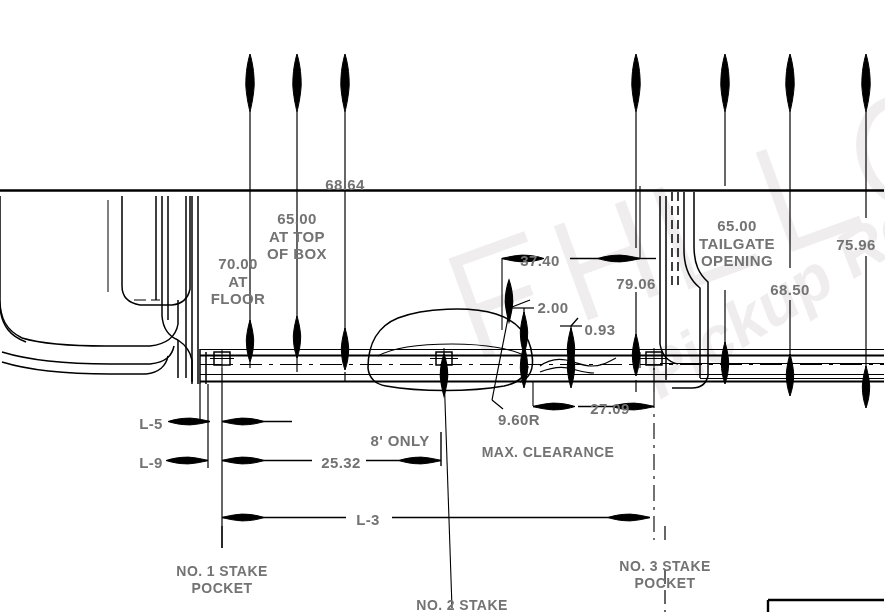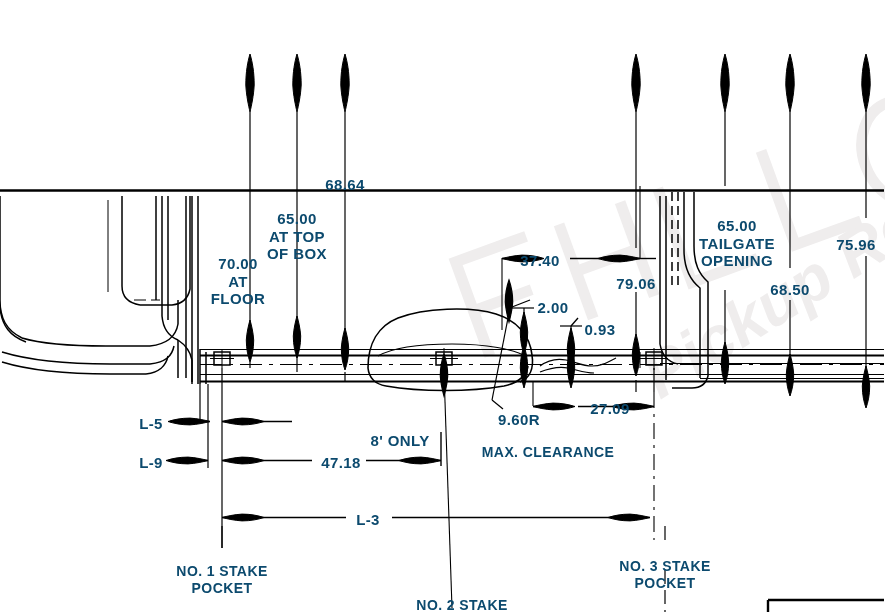--- a/index.html
+++ b/index.html
@@ -13,21 +13,21 @@
     width:885px;
     height:612px;
     overflow:hidden;
     background:#ffffff;
   }
   #stage svg{position:absolute;left:0;top:0;}
   .lbl{
     position:absolute;
     font-family:"Liberation Sans","DejaVu Sans",sans-serif;
     font-weight:bold;
-    color:#0c4a6e;
+    color:#737373;
     white-space:pre;
     letter-spacing:0.4px;
     line-height:1.18;
   }
   .lbl.c{text-align:center;transform:translateX(-50%);}
   .dim{font-size:15px;}
   .note{font-size:14px;}
 </style>
 </head>
 <body>
@@ -327,21 +327,21 @@
       <div class="lbl dim c" style="left: 238px; top: 255px;"><div>70.00</div><div>AT</div><div>FLOOR</div></div>
       <div class="lbl dim c" style="left: 856px; top: 236px;"><div>75.96</div></div>
       <div class="lbl dim c" style="left: 737px; top: 217px;"><div>65.00</div><div>TAILGATE</div><div>OPENING</div></div>
       <div class="lbl dim c" style="left: 790px; top: 281px;"><div>68.50</div></div>
       <div class="lbl dim c" style="left: 636px; top: 275px;"><div>79.06</div></div>
       <div class="lbl dim c" style="left: 540px; top: 252px;"><div>37.40</div></div>
       <div class="lbl dim c" style="left: 553px; top: 299px;"><div>2.00</div></div>
       <div class="lbl dim c" style="left: 600px; top: 321px;"><div>0.93</div></div>
       <div class="lbl dim c" style="left: 519px; top: 411px;"><div>9.60R</div></div>
       <div class="lbl dim c" style="left: 610px; top: 400px;"><div>27.09</div></div>
-      <div class="lbl dim c" style="left: 341px; top: 454px;"><div>47.18</div></div>
+      <div class="lbl dim c" style="left: 341px; top: 454px;"><div>25.32</div></div>
       <div class="lbl dim c" style="left: 151px; top: 415px;"><div>L-5</div></div>
       <div class="lbl dim c" style="left: 151px; top: 454px;"><div>L-9</div></div>
       <div class="lbl dim c" style="left: 368px; top: 511px;"><div>L-3</div></div>
       <div class="lbl dim c" style="left: 400px; top: 432px;"><div>8' ONLY</div></div>
     </div>
   <div id="note-labels">
       <div class="lbl note c" style="left: 548px; top: 444px;"><div>MAX. CLEARANCE</div></div>
       <div class="lbl note c" style="left: 222px; top: 563px;"><div>NO. 1 STAKE</div><div>POCKET</div></div>
       <div class="lbl note c" style="left: 462px; top: 597px;"><div>NO. 2 STAKE</div></div>
       <div class="lbl note c" style="left: 665px; top: 558px;"><div>NO. 3 STAKE</div><div>POCKET</div></div>

